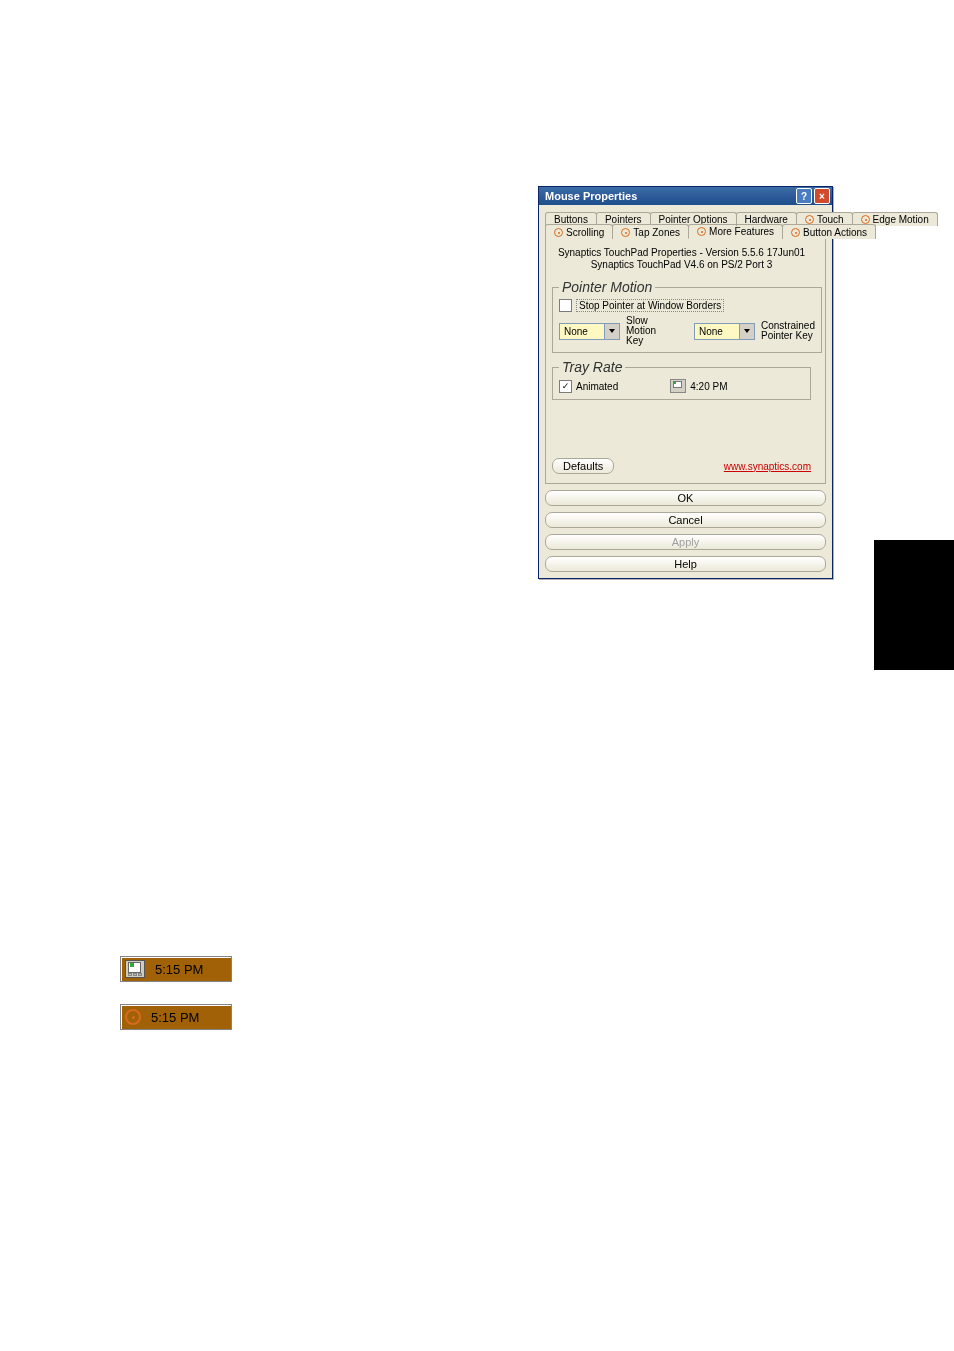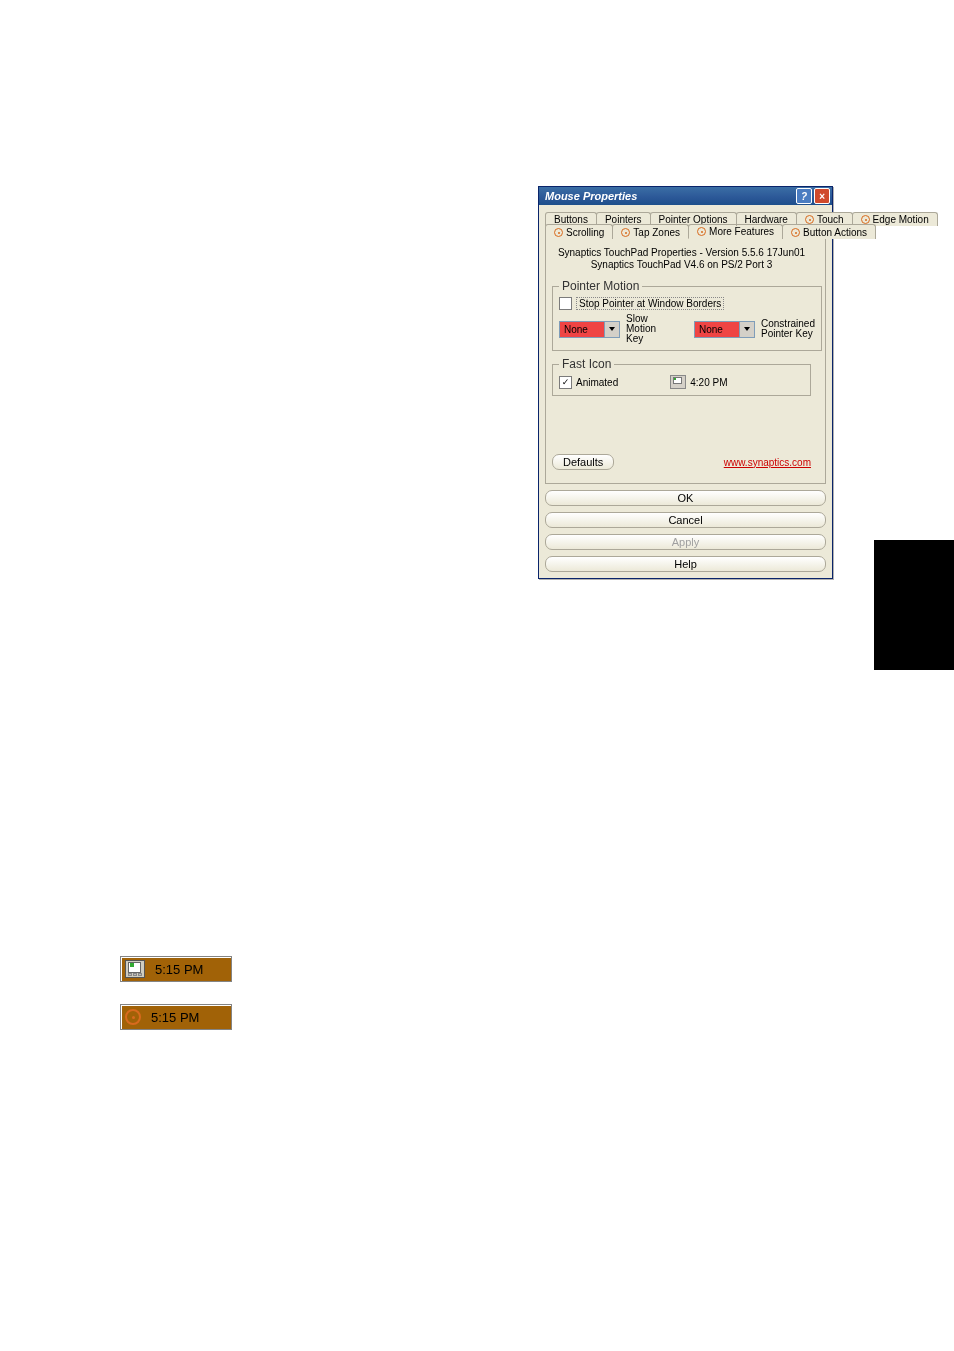--- a/index.html
+++ b/index.html
@@ -25,21 +25,20 @@
   }
   .titlebar {
     background: linear-gradient(#3b6ea5, #2b5797 60%, #1d4f8b);
     color: #fff;
     font-weight: bold;
     height: 18px;
     display: flex;
     align-items: center;
     padding: 0 2px 0 6px;
     font-size: 11px;
-    font-style: italic;
   }
   .titlebar .title { flex: 1; }
   .titlebar .btn {
     width: 14px; height: 14px;
     margin-left: 2px;
     border: 1px solid #fff;
     display: flex; align-items: center; justify-content: center;
     font-size: 10px; font-weight: bold;
     border-radius: 2px;
   }
@@ -96,23 +95,24 @@
     margin: 2px 0 8px 0;
     line-height: 12px;
   }
 
   fieldset.group {
     border: 1px solid #aca899;
     margin: 4px 0 6px 0;
     padding: 4px 6px 6px 6px;
   }
   fieldset.group > legend {
-    font-size: 12px;
+    font-size: 14px;
     padding: 0 3px;
     color: #333;
+    font-style: italic;
   }
 
   .row { display: flex; align-items: center; gap: 4px; font-size: 10px; }
 
   .chk {
     width: 11px; height: 11px;
     border: 1px solid #7b7b7b;
     background: #fff;
     display: inline-flex; align-items: center; justify-content: center;
     font-size: 9px; line-height: 1;
@@ -123,21 +123,21 @@
     border: 1px solid #7b7b7b;
     border-radius: 50%;
     background: #fff;
     display: inline-flex; align-items: center; justify-content: center;
   }
   .radio .dot { width:5px; height:5px; background:#000; border-radius:50%; }
 
   .dropdown {
     display: inline-flex; align-items: center;
     border: 1px solid #7f9db9;
-    background: #ef4444;
+    background: #fef9c3;
     height: 15px;
     font-size: 10px;
   }
   .dropdown .value { padding: 0 4px; min-width: 36px; }
   .dropdown .arrow {
     width: 14px; height: 100%;
     background: #d4d0c8;
     border-left: 1px solid #7f9db9;
     display:flex; align-items:center; justify-content:center;
   }
@@ -331,21 +331,21 @@
             <span class="arrow"></span>
           </div>
           <div class="lbl">
             <div>Constrained</div>
             <div>Pointer Key</div>
           </div>
         </div>
       </fieldset>
 
       <fieldset class="group">
-        <legend>Fast Icon</legend>
+        <legend>Tray Rate</legend>
         <div class="row">
           <span class="chk">✓</span>
           <span>Animated</span>
           <span style="flex:0 0 44px"></span>
           <span class="tiny-tray"></span>
           <span>4:20 PM</span>
         </div>
       </fieldset>
 
 

